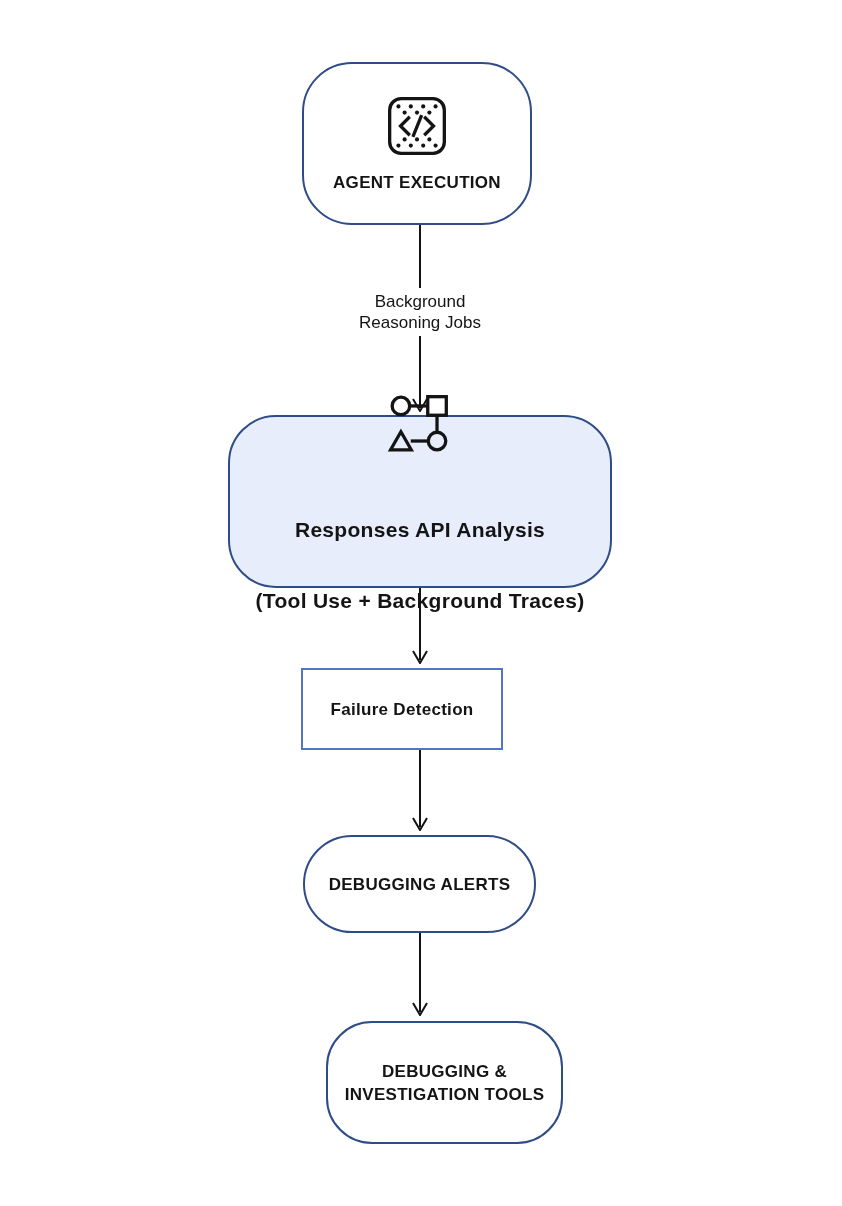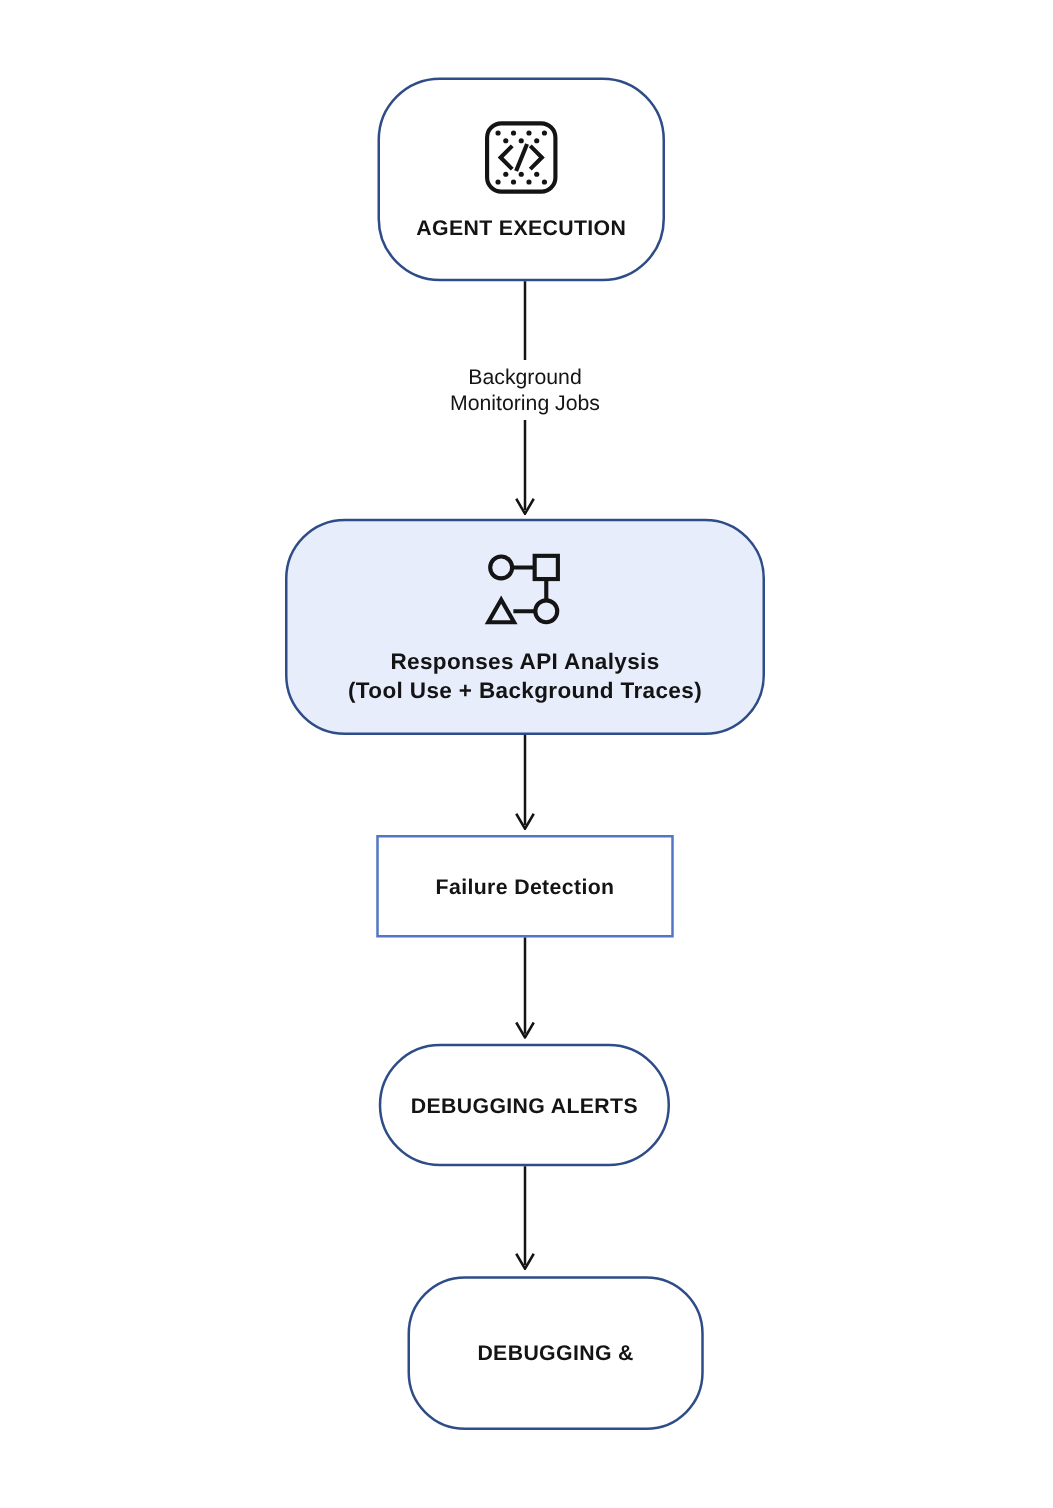--- a/index.html
+++ b/index.html
@@ -19,22 +19,22 @@
     display:flex;flex-direction:column;align-items:center;justify-content:center;
     text-align:right;
   }
   .node-label{
     font-weight:700;font-size:17px;letter-spacing:.3px;color:var(--ink);line-height:23px;
   }
   #node-agent{left:302px;top:62px;width:230px;height:163px;border-radius:50px;}
   #node-agent .icon{margin-bottom:12px;}
   #node-responses{left:228px;top:415px;width:384px;height:173px;border-radius:48px;background:var(--light-fill);}
   #node-responses .icon{margin-bottom:13px;}
-  #node-responses .node-label{font-size:18px;}
-  #node-failure{left:301px;top:668px;width:238px;height:82px;border-radius:0;border-color:var(--detection-border);}
+  #node-responses .node-label{font-size:21px;margin-top:48px;}
+  #node-failure{left:301px;top:668px;width:202px;height:82px;border-radius:0;border-color:var(--detection-border);}
   #node-alerts{left:303px;top:835px;width:233px;height:98px;border-radius:49px;}
   #node-debug{left:302px;top:1021px;width:237px;height:123px;border-radius:46px;margin-left:24px;}
   .arrow{position:absolute;left:410px;width:20px;}
   #arrow-1{top:225px;height:187px;}
   #arrow-2{top:588px;height:76px;}
   #arrow-3{top:750px;height:81px;}
   #arrow-4{top:933px;height:83px;}
   .arrow .shaft{
     position:absolute;left:9px;top:0;bottom:4px;width:2px;background:var(--ink);
   }
@@ -78,21 +78,21 @@
 </div>
 
 <div class="arrow" id="arrow-1">
   <div class="shaft"></div>
   <svg class="head" width="20" height="14" viewBox="0 0 20 14" fill="none" stroke="var(--ink)" stroke-width="2">
     <path d="M3 1 L10 13 L17 1"></path>
   </svg>
 </div>
 <div class="edge-label">
   <div>Background</div>
-  <div>Monitoring Jobs</div>
+  <div>Reasoning Jobs</div>
 </div>
 
 <div class="node" id="node-responses">
   <span class="icon">
     <svg width="66" height="66" viewBox="0 0 64 64" fill="none" stroke="var(--ink)" stroke-width="3.2">
       <circle cx="13.5" cy="14.5" r="8.5"></circle>
       <line x1="22" y1="14.5" x2="39" y2="14.5"></line>
       <rect x="39.5" y="5.5" width="18" height="18"></rect>
       <line x1="48.5" y1="23.5" x2="48.5" y2="40"></line>
       <circle cx="48.5" cy="48.5" r="8.5"></circle>
@@ -128,13 +128,14 @@
 
 <div class="arrow" id="arrow-4">
   <div class="shaft"></div>
   <svg class="head" width="20" height="14" viewBox="0 0 20 14" fill="none" stroke="var(--ink)" stroke-width="2">
     <path d="M3 1 L10 13 L17 1"></path>
   </svg>
 </div>
 
 <div class="node" id="node-debug">
   <div class="node-label">DEBUGGING &amp;</div>
+  <div class="node-label">INVESTIGATION TOOLS</div>
 </div>
 
 </body></html>

